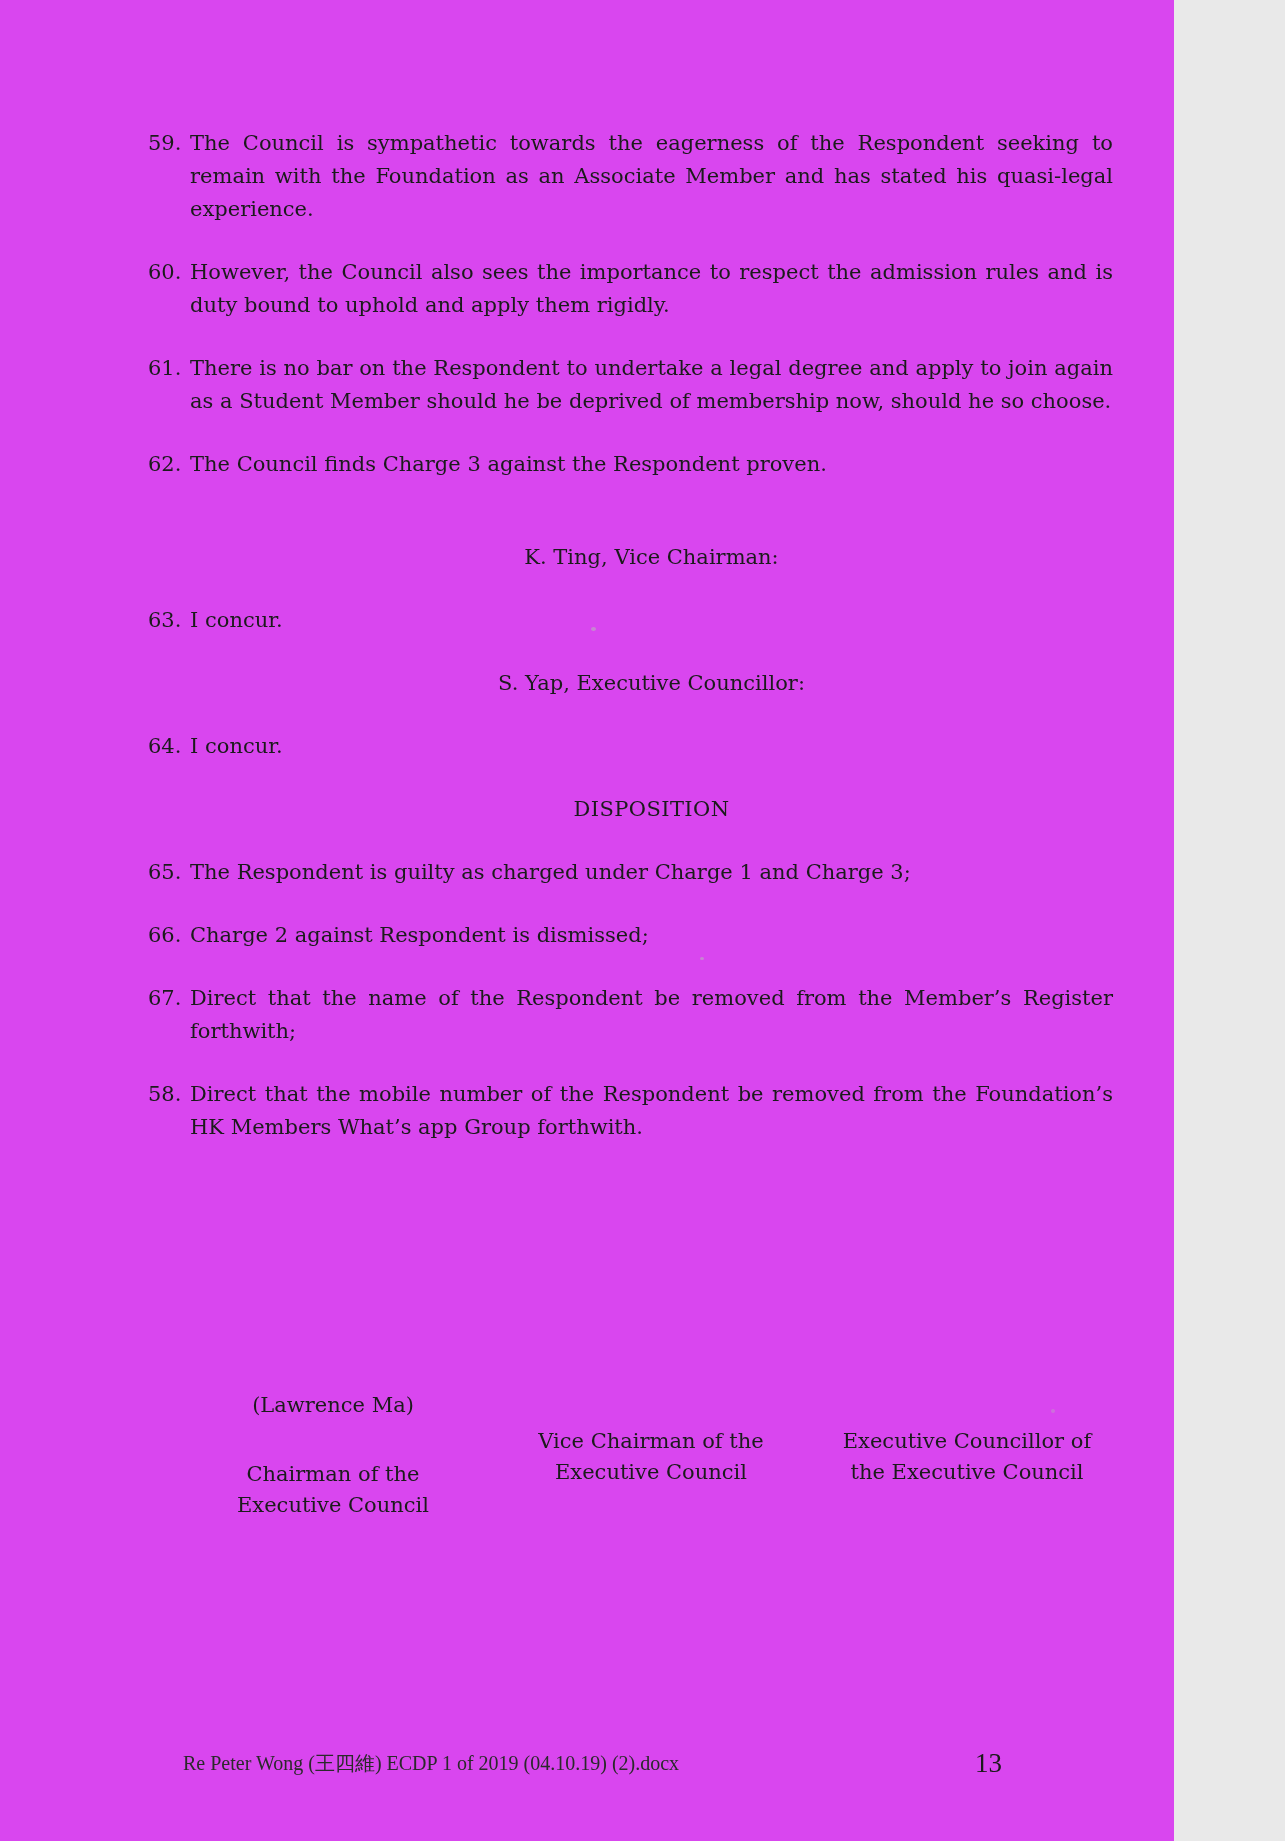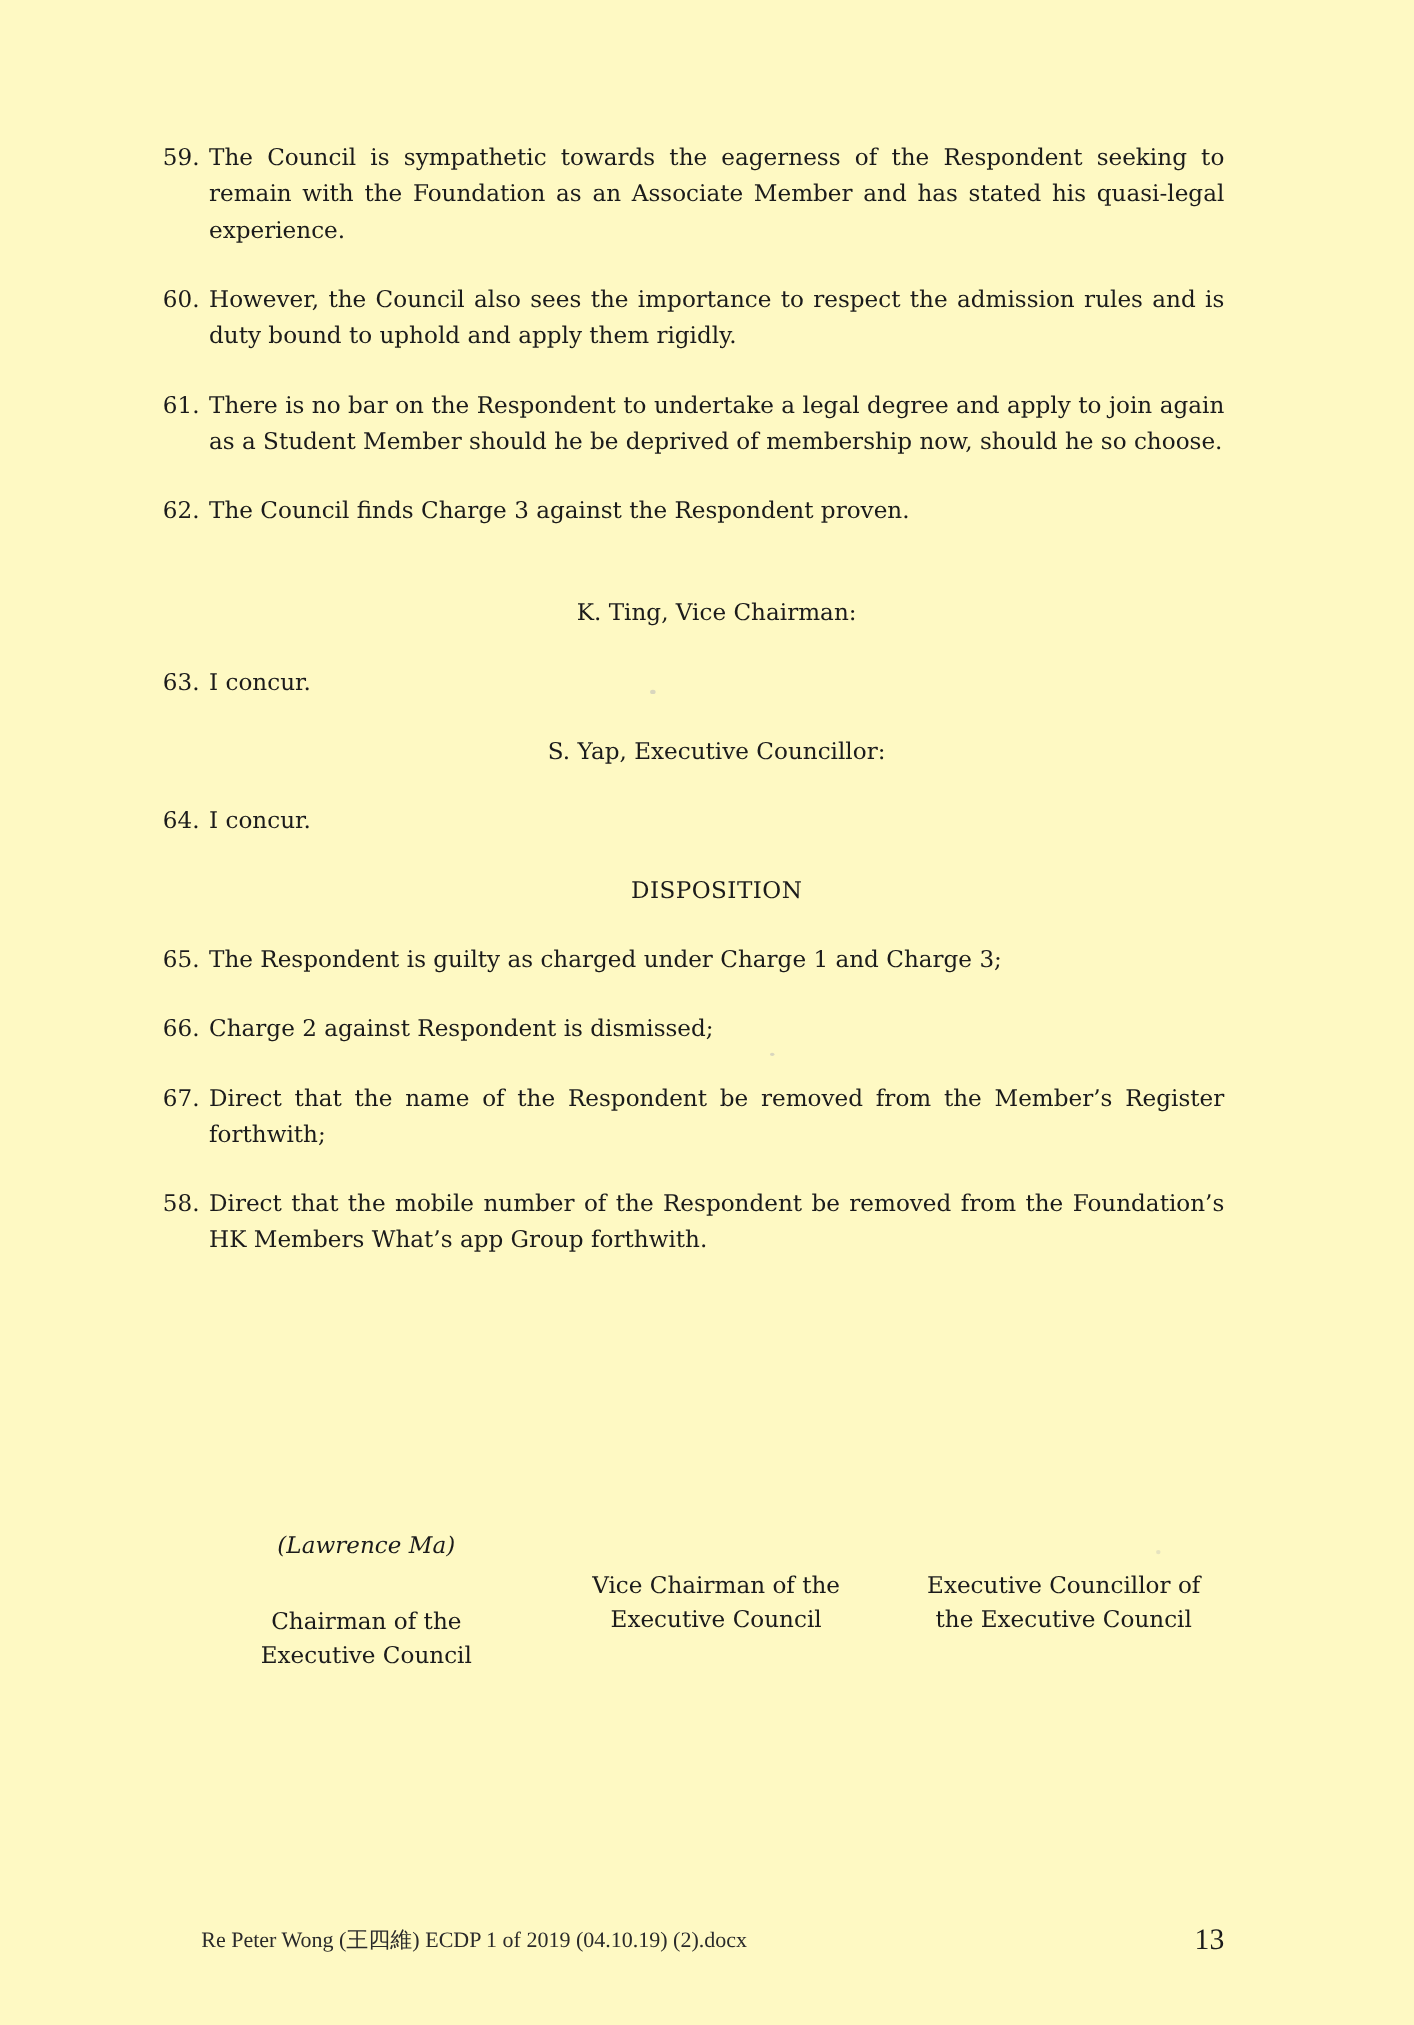--- a/index.html
+++ b/index.html
@@ -3,22 +3,22 @@
 <meta charset="utf-8">
 <style>
   html, body { margin: 0; padding: 0; }
   body {
     width: 1285px; height: 1841px;
     background: #e9e9e9;
     font-family: "DejaVu Serif", serif;
   }
   .page {
     position: relative;
-    width: 1285px; height: 1841px;
-    background: #fef9c3;
+    width: 1174px; height: 1841px;
+    background: #d946ef;
     color: #1b1b1b;
     overflow: hidden;
   }
   .content {
     position: absolute;
     left: 190px; top: 127px;
     width: 923px;
     font-size: 21px;
     line-height: 33px;
   }
@@ -39,21 +39,21 @@
   .sig-col {
     position: absolute;
     width: 310px;
     text-align: center;
     font-size: 21px;
     line-height: 33px;
   }
   .sig-col-1 { left: 178px; top: 1389px; }
   .sig-col-2 { left: 496px; top: 1389px; }
   .sig-col-3 { left: 812px; top: 1389px; }
-  .sig-name { white-space: nowrap; font-style: italic; }
+  .sig-name { white-space: nowrap; }
   .sig-title {
     margin-top: 37px;
     line-height: 31px;
     white-space: pre-line;
   }
   .footer-filename {
     position: absolute;
     left: 183px; top: 1750px;
     font-family: Liberation Serif, serif;
     font-size: 20px;

